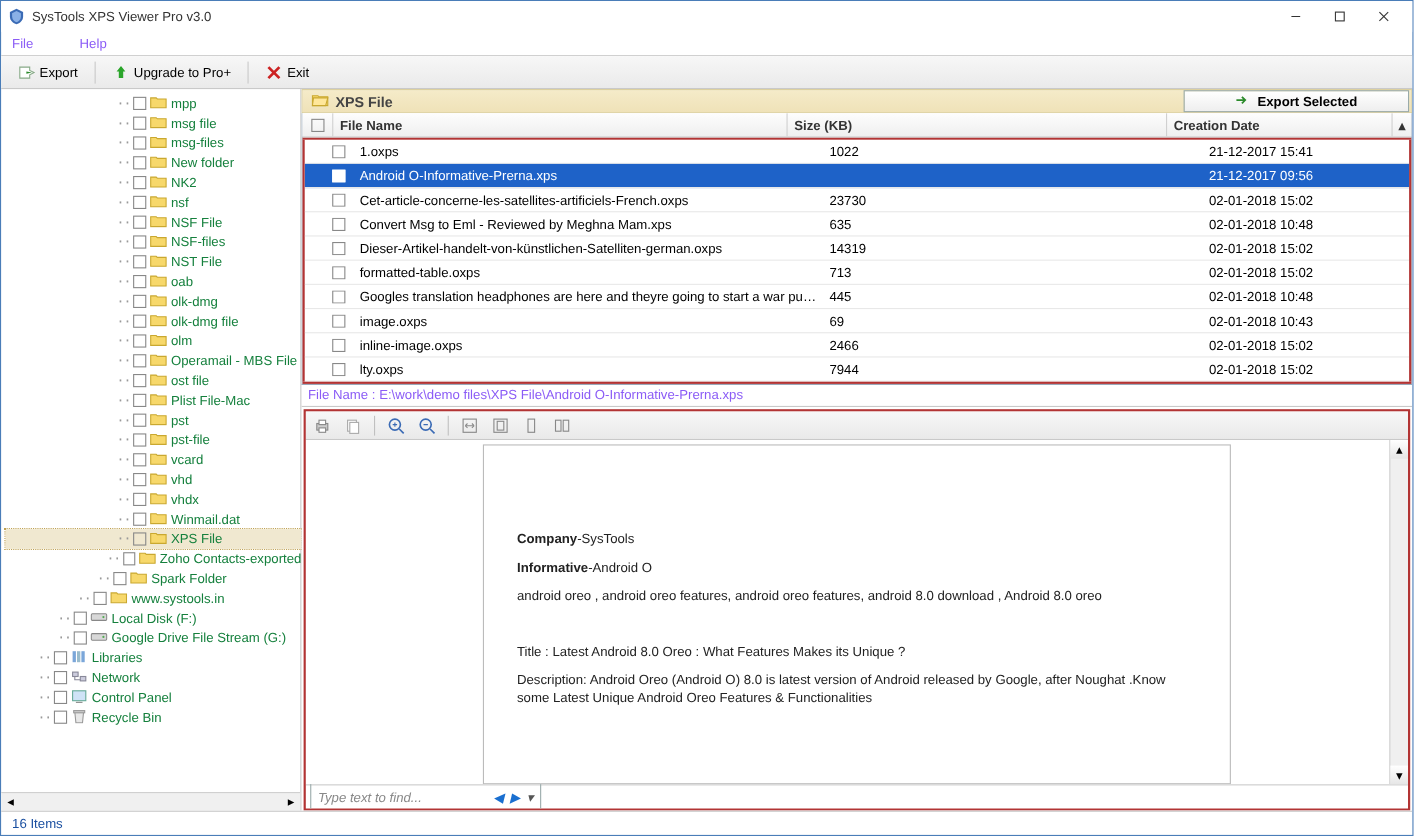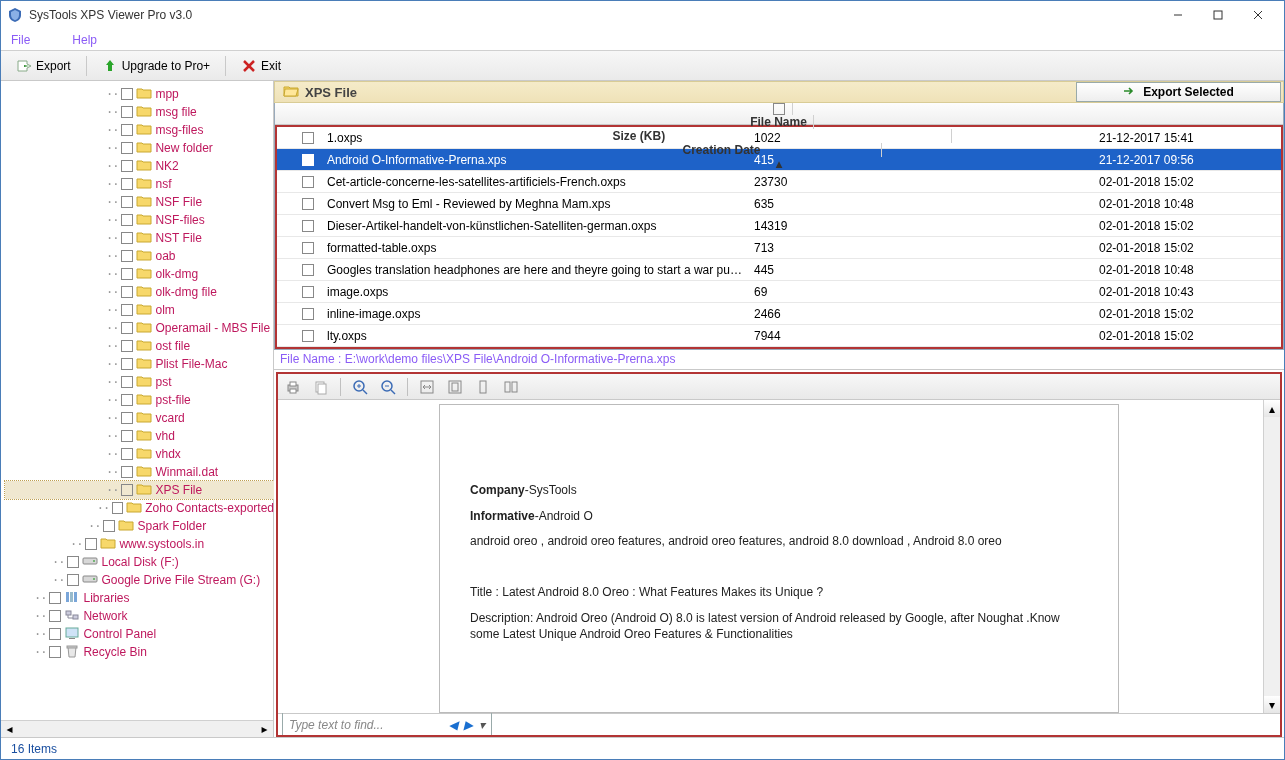--- a/index.html
+++ b/index.html
@@ -20,30 +20,30 @@
 .tb-ico { display: inline-flex; width: 16px; height: 16px; align-items: center; justify-content: center; }
 
 .main { flex: 1; display: flex; overflow: hidden; }
 
 .tree { width: 273px; border-right: 1px solid #c9c9c9; overflow-y: auto; overflow-x: auto; padding: 4px 0 4px 4px; }
 .tree-item { display: flex; align-items: center; height: 18px; white-space: nowrap; gap: 3px; }
 .tree-item .indent { display: inline-block; }
 .tree-dots { color: #999; font-family: monospace; letter-spacing: -1px; }
 .tree-chk { width: 12px; height: 12px; border: 1px solid #888; }
 .tree-sel { background: #f0e8d0; outline: 1px dotted #bfa050; }
-.tree-lbl { color: #be185d; }
+.tree-lbl { color: #15803d; }
 
 .right { flex: 1; display: flex; flex-direction: column; overflow: hidden; }
 .panel-head { height: 22px; background: linear-gradient(#f5ebc9,#efe2b8); border: 1px solid #d9cc96; display: flex; align-items: center; }
 .panel-head-left { display: flex; align-items: center; gap: 6px; padding: 0 8px; flex: 1; }
 .panel-head-title { font-weight: bold; color: #444; font-size: 13px; }
 .export-sel { width: 205px; height: 20px; background: linear-gradient(#fff,#eee); border: 1px solid #9aa; display: flex; align-items: center; justify-content: center; gap: 6px; margin-right: 2px; }
 
 .table-wrap { border: 1px solid #9ab; border-top: none; background: #fff; }
-.thead { display: flex; height: 22px; background: linear-gradient(#fdfdfd,#efefef); border-bottom: 1px solid #c9c9c9; align-items: center; position: relative; flex-direction: column; }
+.thead { display: flex; height: 22px; background: linear-gradient(#fdfdfd,#efefef); border-bottom: 1px solid #c9c9c9; align-items: center; position: relative; }
 .th { border-right: 1px solid #d0d0d0; padding: 0 6px; font-weight: bold; color: #333; display: flex; align-items: center; height: 100%; }
 .th-chk { width: 28px; justify-content: center; }
 .th-name { flex: 1; }
 .th-size { width: 345px; }
 .th-date { width: 205px; }
 .th-scroll { width: 17px; border-right: none; }
 .tbody { height: 220px; overflow-y: scroll; border: 2px solid #b23434; border-top: none; border-bottom: none; }
 .tbody-outline-top { height: 2px; background: #b23434; }
 .tbody-outline-bot { height: 2px; background: #b23434; }
 .tr { display: flex; height: 22px; align-items: center; border-bottom: 1px solid #e8e8e8; padding-left: 18px; }
@@ -491,21 +491,20 @@
             </div>
             <div class="td td-name">1.oxps</div>
             <div class="td td-size">1022</div>
             <div class="td td-date">21-12-2017 15:41</div>
           </div>
           <div class="tr sel">
             <div class="td td-chk">
               <div class="box"></div>
             </div>
             <div class="td td-name">Android O-Informative-Prerna.xps</div>
-            <div class="td td-size">415</div>
             <div class="td td-date">21-12-2017 09:56</div>
           </div>
           <div class="tr">
             <div class="td td-chk">
               <div class="box"></div>
             </div>
             <div class="td td-name">Cet-article-concerne-les-satellites-artificiels-French.oxps</div>
             <div class="td td-size">23730</div>
             <div class="td td-date">02-01-2018 15:02</div>
           </div>

